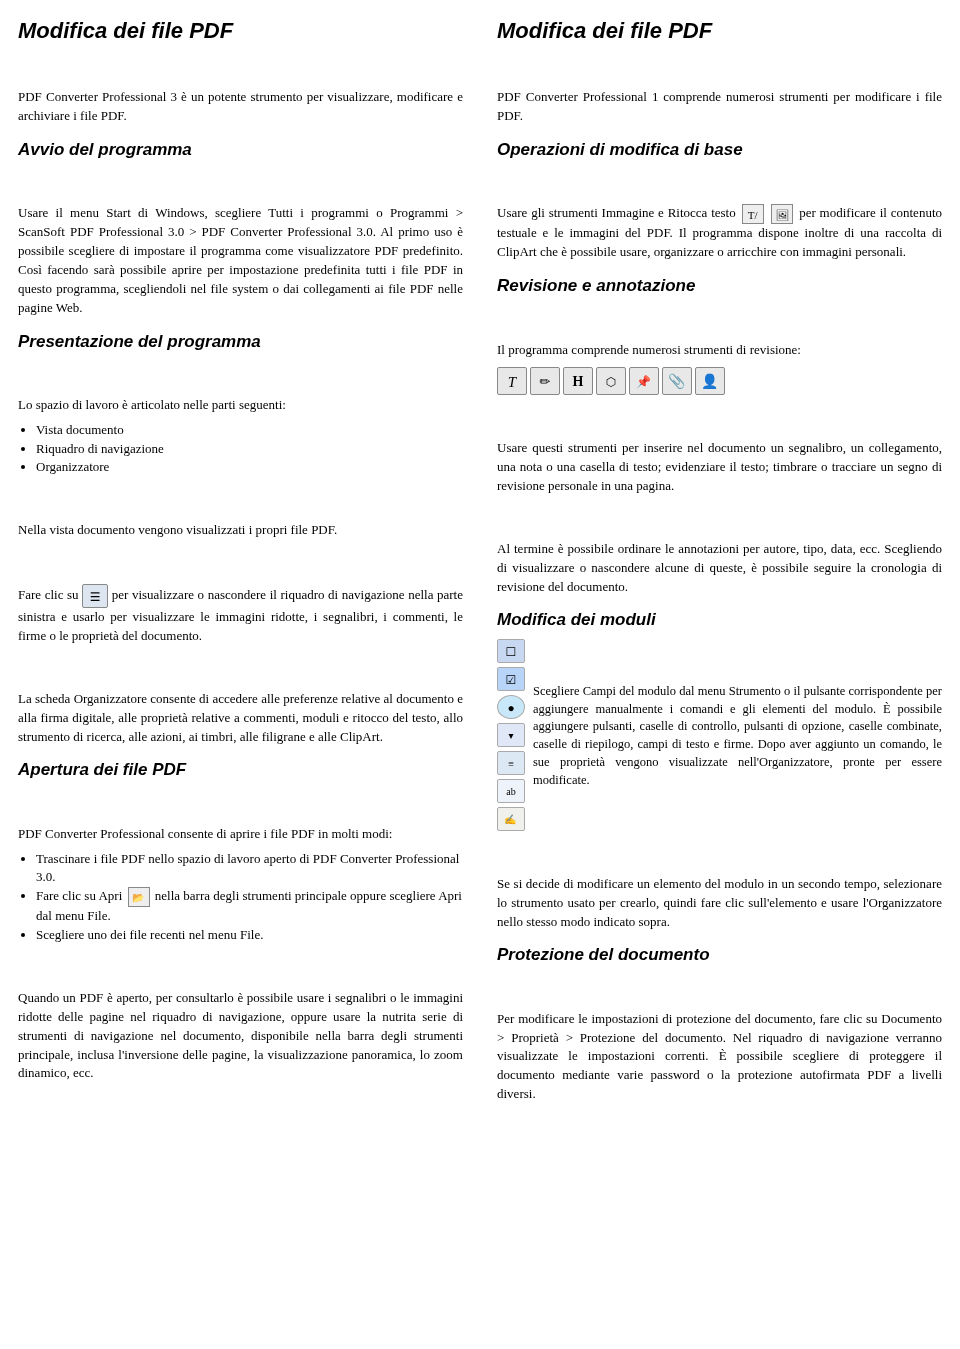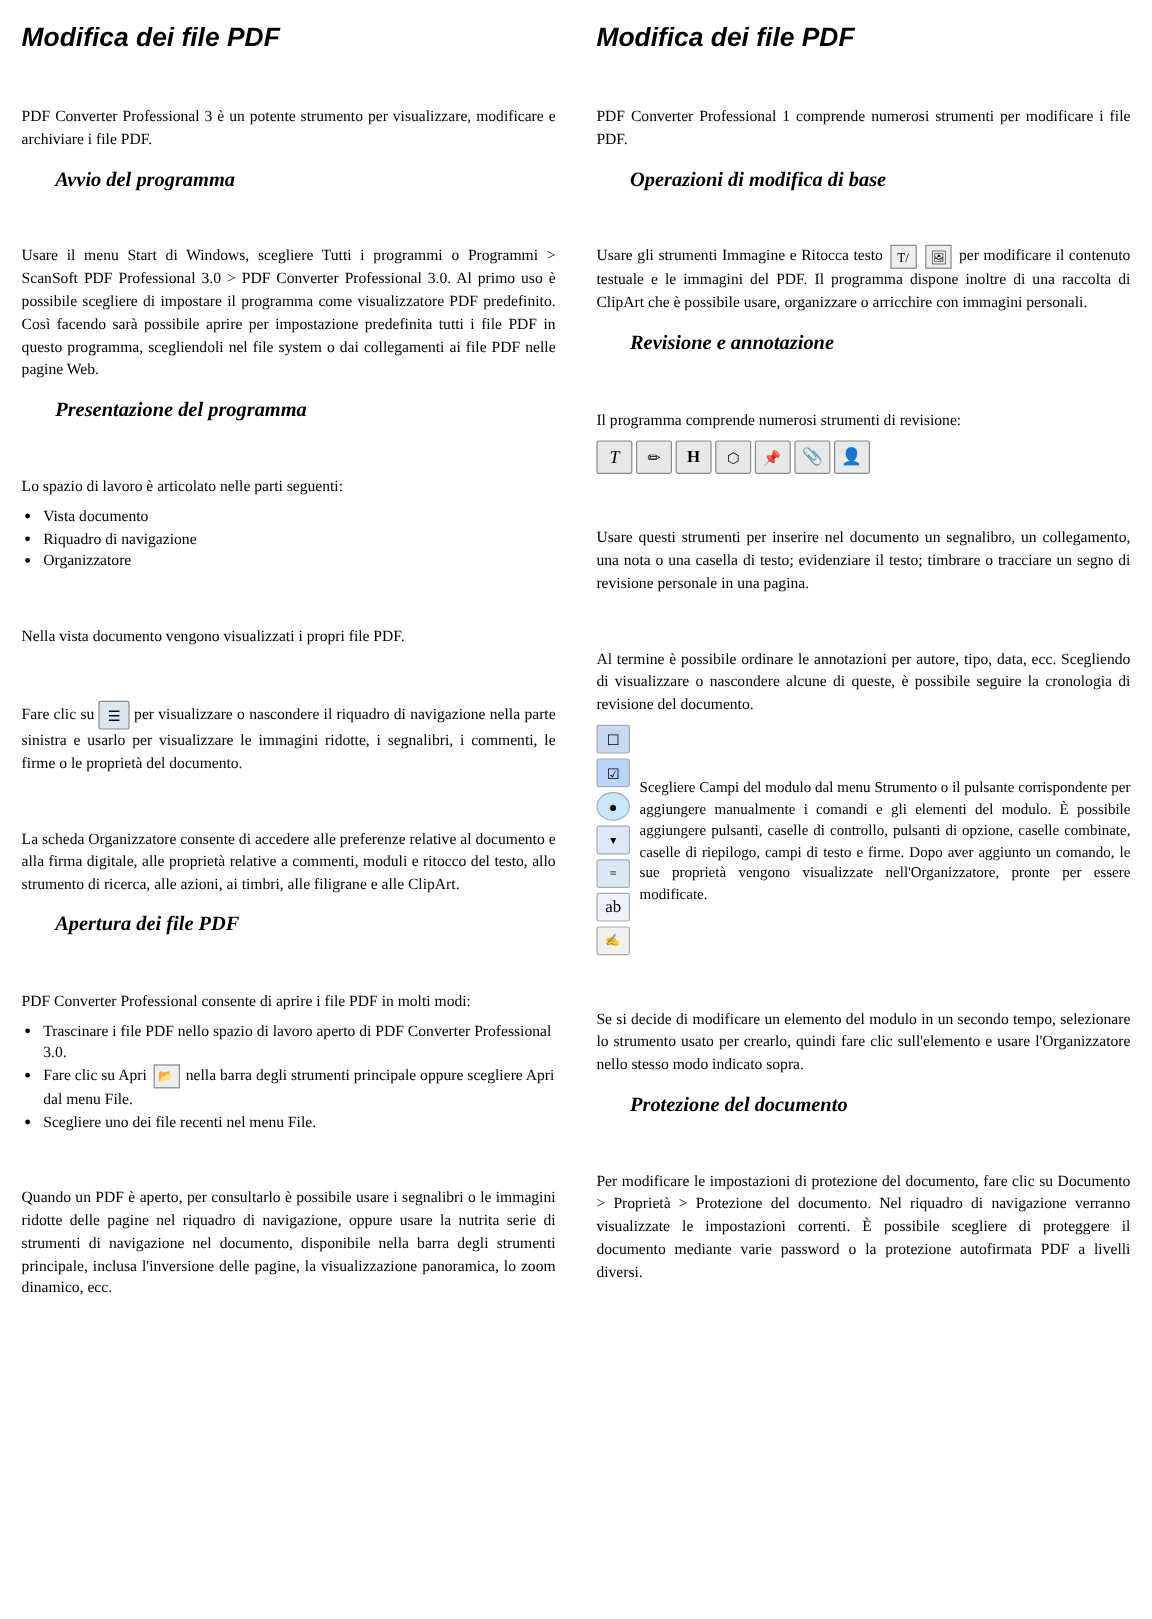--- a/index.html
+++ b/index.html
@@ -24,28 +24,27 @@
     }
     h1.main-title {
       font-family: Arial, sans-serif;
       font-size: 22px;
       font-weight: bold;
       font-style: italic;
       margin-bottom: 10px;
       line-height: 1.2;
     }
     h2.section-title {
-      font-family: Liberation Serif, serif;
+      font-family: Liberation Sans, sans-serif;
       font-size: 17px;
       font-weight: bold;
       font-style: italic;
       margin-top: 14px;
       margin-bottom: 5px;
       line-height: 1.2;
-      margin-left: 28px;
     }
     p {
       text-align: justify;
       line-height: 1.45;
       margin-bottom: 6px;
       margin-top: 44px;
     }
     ul {
       margin-left: 18px;
       margin-bottom: 6px;
@@ -186,29 +185,30 @@
       <span class="ticon" style="font-size:14px;font-weight:bold;">H</span>
       <span class="ticon" style="font-size:12px;">⬡</span>
       <span class="ticon" style="font-size:12px;">📌</span>
       <span class="ticon" style="font-size:14px;">📎</span>
       <span class="ticon" style="font-size:14px;">👤</span>
     </div>
 
     <p>Usare questi strumenti per inserire nel documento un segnalibro, un collegamento, una nota o una casella di testo; evidenziare il testo; timbrare o tracciare un segno di revisione personale in una pagina.</p>
     <p>Al termine è possibile ordinare le annotazioni per autore, tipo, data, ecc. Scegliendo di visualizzare o nascondere alcune di queste, è possibile seguire la cronologia di revisione del documento.</p>
 
+    <h2 class="section-title">Modifica dei moduli</h2>
 
     <div class="form-icons-col">
       <div class="ficon-list">
         <span class="ficon" style="background:#c8d8f0;">☐</span>
         <span class="ficon checked">☑</span>
         <span class="ficon radio" style="border-radius:50%;">●</span>
         <span class="ficon" style="background:#e0e8f8;font-size:10px;">▾</span>
         <span class="ficon" style="background:#dde8f5;font-size:10px;">≡</span>
-        <span class="ficon" style="background:#eef2fa;font-size:14px;">ab</span>
+        <span class="ficon" style="background:#eef2fa;font-size:10px;">ab</span>
         <span class="ficon" style="background:#f0f0ec;font-size:10px;">✍</span>
       </div>
       <p class="ftext">Scegliere Campi del modulo dal menu Strumento o il pulsante corrispondente per aggiungere manualmente i comandi e gli elementi del modulo. È possibile aggiungere pulsanti, caselle di controllo, pulsanti di opzione, caselle combinate, caselle di riepilogo, campi di testo e firme. Dopo aver aggiunto un comando, le sue proprietà vengono visualizzate nell'Organizzatore, pronte per essere modificate.</p>
     </div>
     <p>Se si decide di modificare un elemento del modulo in un secondo tempo, selezionare lo strumento usato per crearlo, quindi fare clic sull'elemento e usare l'Organizzatore nello stesso modo indicato sopra.</p>
 
     <h2 class="section-title">Protezione del documento</h2>
     <p>Per modificare le impostazioni di protezione del documento, fare clic su Documento &gt; Proprietà &gt; Protezione del documento. Nel riquadro di navigazione verranno visualizzate le impostazioni correnti. È possibile scegliere di proteggere il documento mediante varie password o la protezione autofirmata PDF a livelli diversi.</p>
   </div>
 </div>

